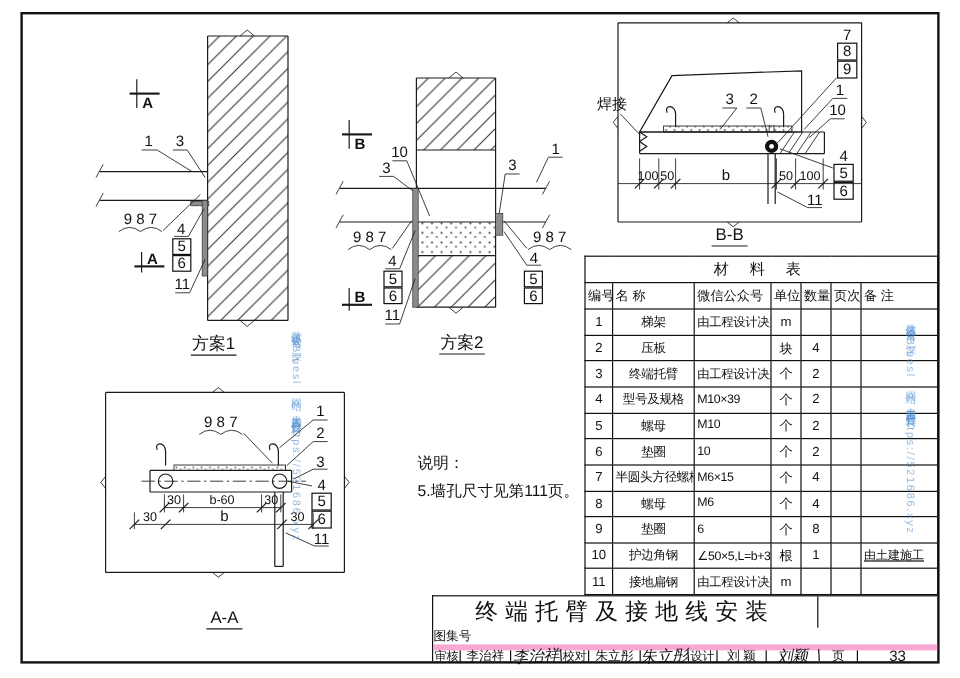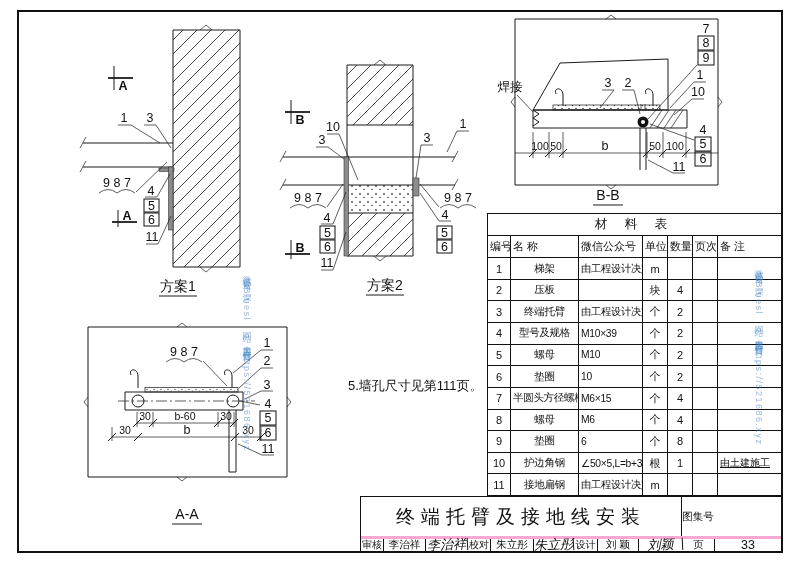--- a/index.html
+++ b/index.html
@@ -30,22 +30,22 @@
   .mtable .c-name{text-align:center;font-size:10.5px;letter-spacing:-0.3px;}
   .mtable .c-spec{text-align:left;font-size:10.3px;letter-spacing:-0.3px;}
   .mtable .c-rem{text-align:left;font-size:10px;text-decoration:underline;}
   
   .notes{position:absolute;left:348px;top:374px;width:150px;font-size:13px;line-height:23px;}
   
   .tblock{position:absolute;left:360px;top:496px;width:421px;height:55px;
           border-top:1.5px solid #111;border-left:1.5px solid #111;box-sizing:border-box;
           display:flex;flex-direction:column;}
   .tb-row{display:flex;box-sizing:border-box;}
-  .tb-row.top{height:40px;}
-  .tb-row.bot{height:15px;border-top:3px solid #f9a8d4;flex:1;}
+  .tb-row.top{height:40px;flex-direction:column;}
+  .tb-row.bot{height:15px;border-top:5px solid #f9a8d4;flex:1;}
   .tb-cell{border-right:1px solid #111;box-sizing:border-box;display:flex;
            align-items:center;justify-content:center;overflow:visible;}
   .tb-cell:last-child{border-right:none;}
   .tb-title{width:321px;font-size:19px;letter-spacing:6px;}
   .tb-atlas-label{width:32px;font-size:10.5px;}
   .tb-atlas-no{width:66px;font-size:13.5px;letter-spacing:0.5px;}
   .tb-lab{width:23px;font-size:10px;}
   .tb-name{font-size:10.5px;}
   .tb-sig{font-size:13px;font-style:italic;font-family:"DejaVu Serif",serif;
           transform:rotate(-3deg);}
@@ -379,20 +379,21 @@
       <rect class="bx" x="185" y="106" width="16" height="14"></rect>
       <text class="t12" x="193" y="117">6</text>
       <text class="t12" x="193" y="133">11</text>
       <polyline class="thin" points="199,135 187,135 163,124"></polyline>
     </g>
     <text class="t14" x="112" y="199">A-A</text>
     <line class="ln" x1="97" y1="204" x2="127" y2="204"></line>
   </svg>
 
   <div class="notes">
+    <div>说明：</div>
     <div>5.墙孔尺寸见第111页。</div>
   </div>
 
   <table class="mtable">
     <colgroup>
       <col style="width:23px">
         <col style="width:68px">
         <col style="width:64px">
       <col style="width:25px">
         <col style="width:25px">

